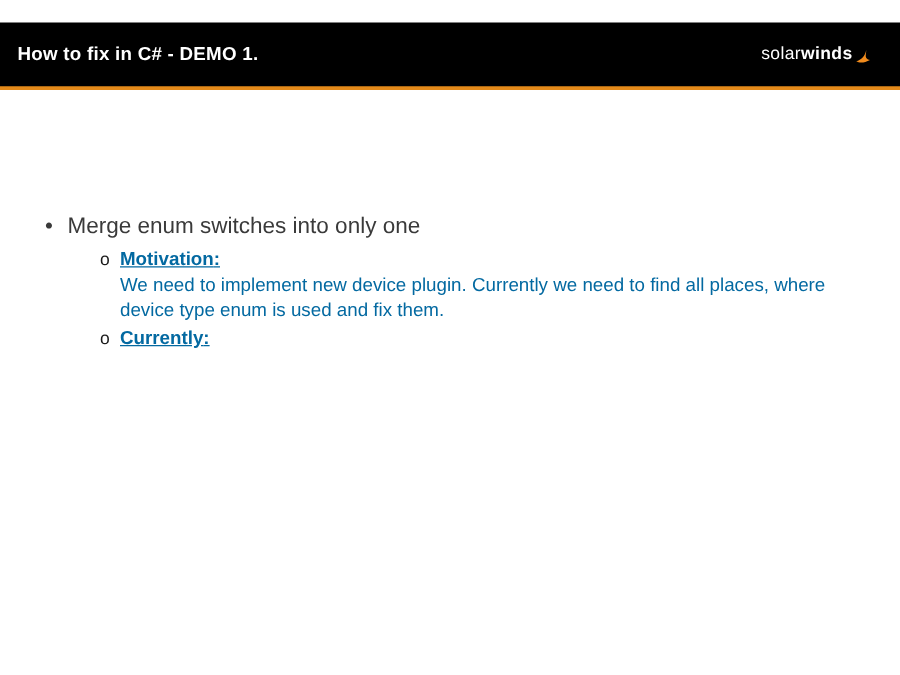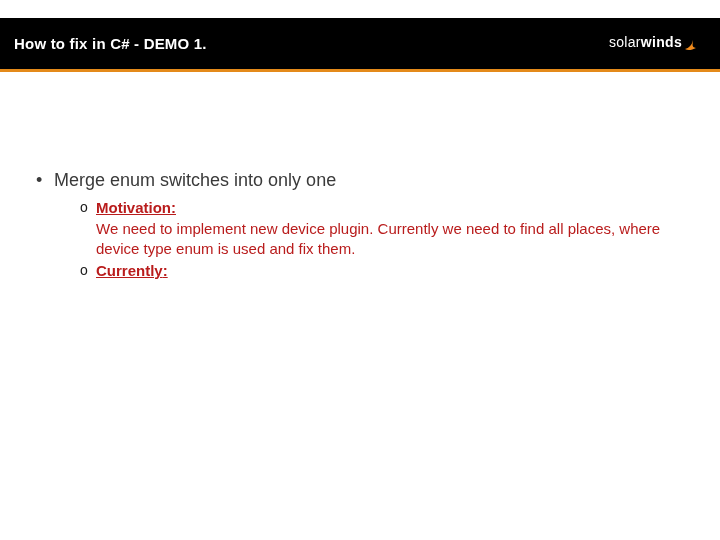--- a/index.html
+++ b/index.html
@@ -91,21 +91,21 @@
   .lvl2 {
     margin: 6px 0 0 0;
     padding: 0 0 0 26px;
   }
   .lvl2-item {
     list-style: none;
     position: relative;
     padding-left: 16px;
     font-size: 15px;
     line-height: 1.35;
-    color: #b91c1c;
+    color: #0369a1;
     margin-bottom: 2px;
   }
   .lvl2-item::before {
     content: "o";
     position: absolute;
     left: 0;
     top: 0;
     color: #1a1a1a;
     font-size: 14px;
     line-height: 1.4;

